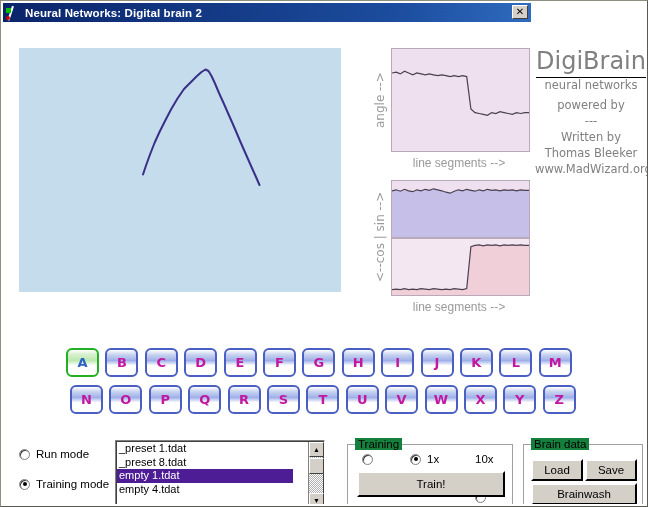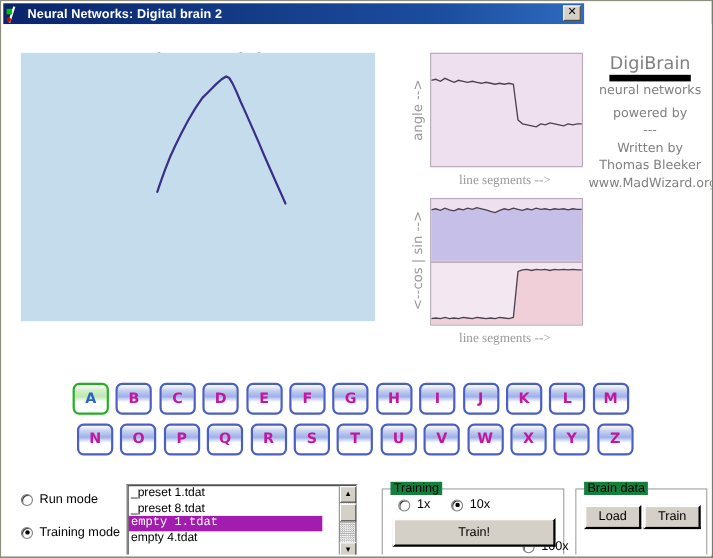--- a/index.html
+++ b/index.html
@@ -129,21 +129,21 @@
     align-items: center;
     justify-content: center;
     white-space: nowrap;
   }
   .axis-x {
     position: absolute;
     left: 18px;
     width: 140px;
     color: #9a9a9a;
     font-size: 12px;
-    font-family: Liberation Serif, serif;
+    font-family: Liberation Sans, sans-serif;
     text-align: center;
     white-space: nowrap;
   }
   .plot {
     position: absolute;
     left: 20px;
     width: 139px;
     box-sizing: border-box;
     border: 1px solid #b9a9b9;
     overflow: hidden;
@@ -152,22 +152,22 @@
   
   #brand {
     position: absolute;
     left: 532px; top: 26px;
     width: 112px;
     text-align: center;
     color: #808080;
     font-family: "DejaVu Sans", sans-serif;
   }
   #brand .big {
-    font-size: 16px;
-    border-bottom: 6px solid #000000;
+    font-size: 24px;
+    border-bottom: 1px solid #000000;
     padding-bottom: 1px;
     display: inline-block;
     line-height: 1.15;
   }
   #brand .ln { font-size: 11.5px; line-height: 1.38; }
 
   
   #letters { position: absolute; left: 63px; top: 326px; }
   .letter-row { display: flex; gap: 6.4px; margin-bottom: 8px; }
   .letter-row.row2 { margin-left: 4px; }
@@ -241,21 +241,21 @@
   }
   .litem {
     height: 13.5px;
     line-height: 13.5px;
     padding-left: 2px;
     font-size: 11px;
     color: #000000;
     white-space: nowrap;
     font-family: "Liberation Sans", sans-serif;
   }
-  .litem.sel { background: #a21caf; color: #ffffff; font-family: Liberation Mono, monospace; }
+  .litem.sel { background: #4c1d95; color: #ffffff; }
 
   #lsb {
     position: absolute;
     right: 1px; top: 1px;
     width: 15px; bottom: 1px;
     background: repeating-conic-gradient(#ffffff 0% 25%, #b0b0b0 0% 50%) 0 0/2px 2px;
     border-left: 1px solid #808080;
     box-sizing: border-box;
   }
   .sbtn {
@@ -317,20 +317,21 @@
   #btn-load  { left: 7px;  top: 14px; width: 52px; height: 22px; }
   #btn-save  { left: 61px; top: 14px; width: 52px; height: 22px; }
   #btn-brainwash { left: 7px; top: 38px; width: 106px; height: 22px; }
   .tr-radio {
     position: absolute;
     top: 8px;
     display: flex;
     align-items: center;
     font-size: 11.5px;
     white-space: nowrap;
+    gap: 48px;
   }
 </style>
 </head>
 <body>
 
 <div id="window">
 
   <div id="titlebar">
     <div id="title-icon">
       <div class="diag"></div>
@@ -509,17 +510,18 @@
       <div class="tr-radio" style="left:127px;margin-top:38px;">
         <span class="radio" id="rad-100x"></span>
         <span>100x</span>
       </div>
       <div class="btn95" id="btn-train">Train!</div>
     </div>
 
     <div class="group" id="grp-brain">
       <div class="gtitle">Brain data</div>
       <div class="btn95" id="btn-load">Load</div>
-      <div class="btn95" id="btn-save">Train</div>
+      <div class="btn95" id="btn-save">Save</div>
+      <div class="btn95" id="btn-brainwash">Brainwash</div>
     </div>
 
   </div>
 </div>
 
 </body></html>

